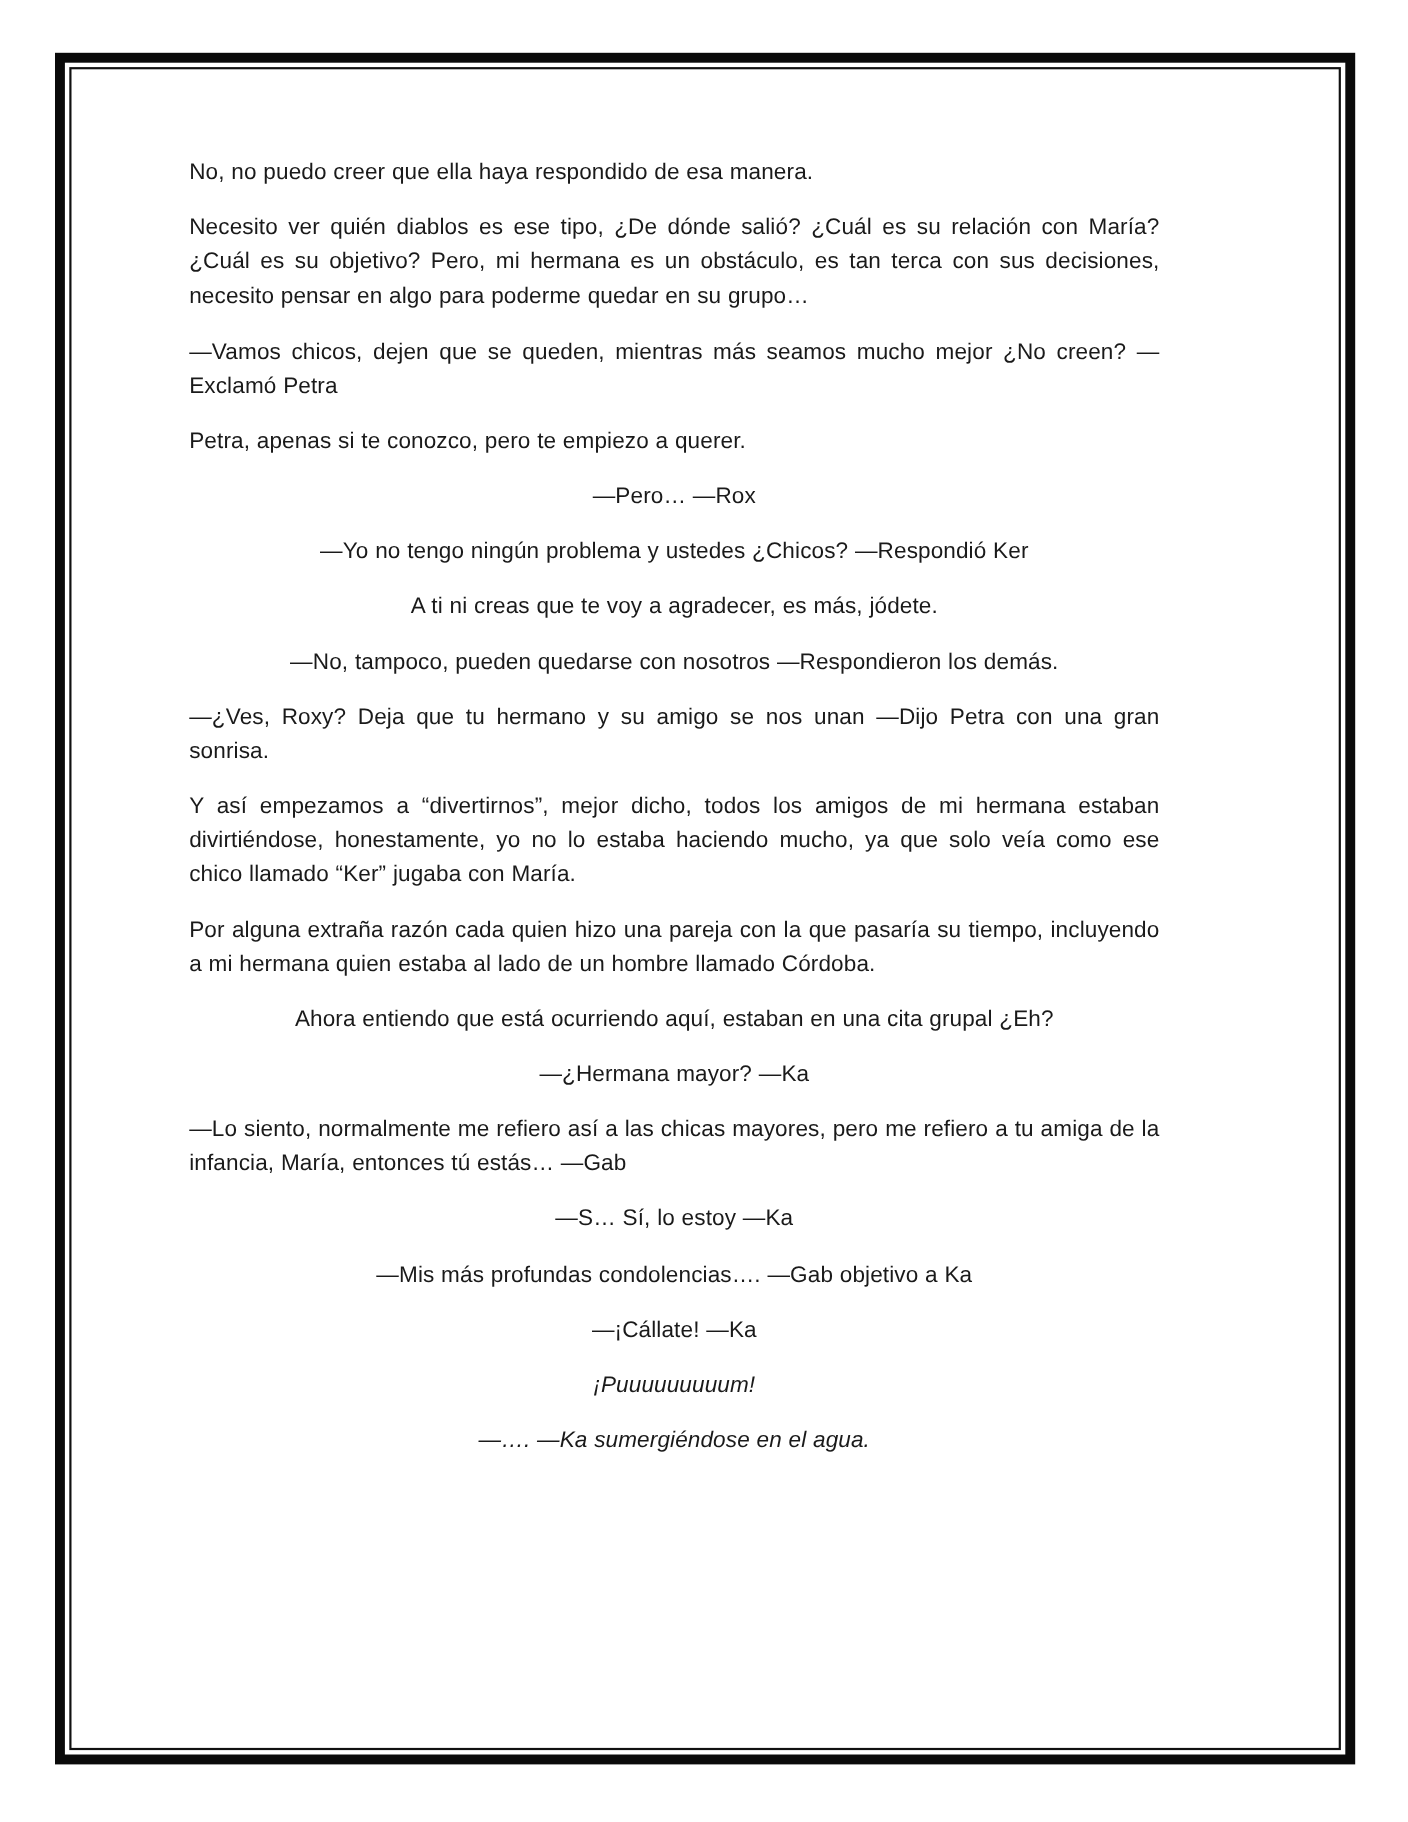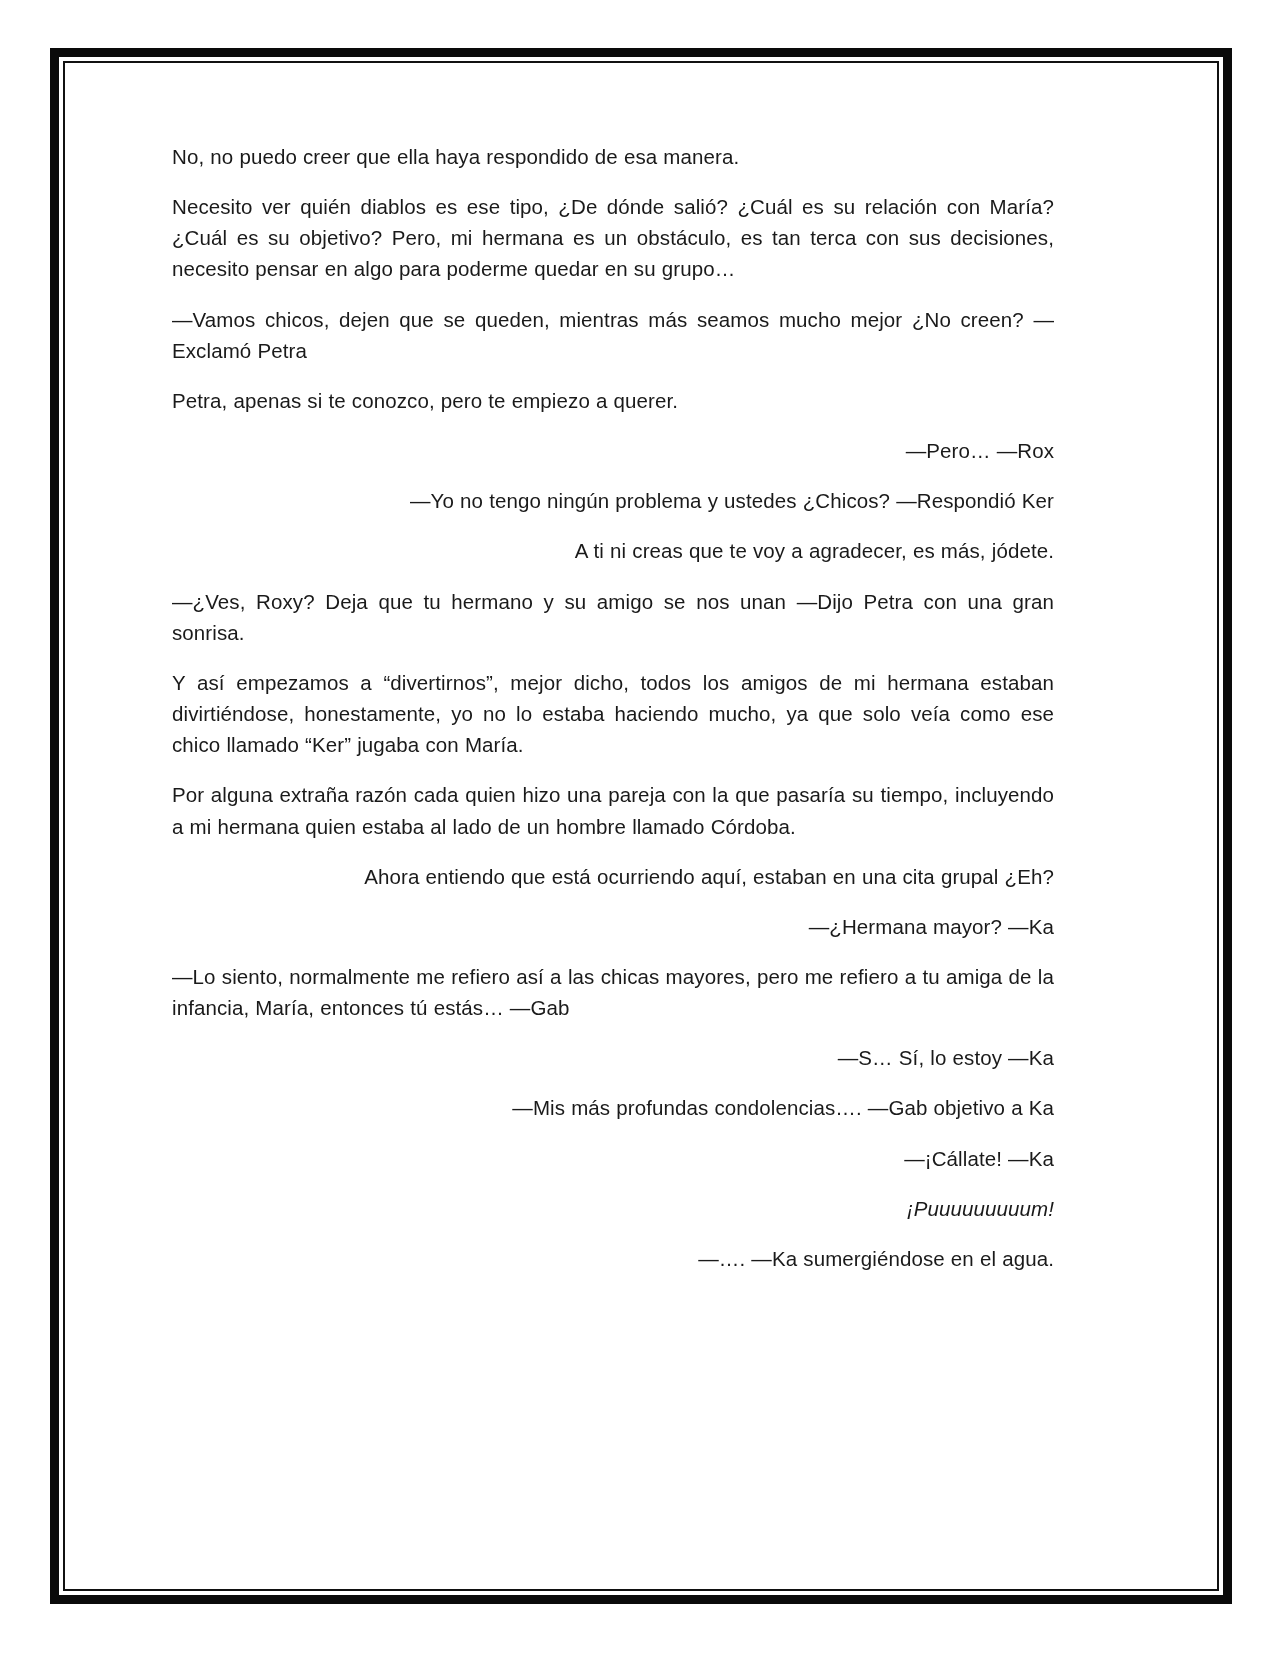--- a/index.html
+++ b/index.html
@@ -63,45 +63,47 @@
     line-height: 1.52;
     color: #1a1a1a;
     text-align: justify;
     text-justify: inter-word;
     letter-spacing: 0.1px;
     word-spacing: 0.3px;
   }
 
   p.para:last-child {
     margin-bottom: 0;
+    font-style: italic;
   }
 
   p.para.italic {
     font-style: italic;
   }
 
   p.para.nojustify {
-    text-align: right;
+    text-align: center;
   }
 </style>
 </head>
 <body>
 
 <div class="page-sheet">
   <div class="page-frame-outer">
     <div class="page-frame-inner">
       <div class="text-column">
 
         <p class="para">No, no puedo creer que ella haya respondido de esa manera.</p>
         <p class="para">Necesito ver quién diablos es ese tipo, ¿De dónde salió? ¿Cuál es su relación con María? ¿Cuál es su objetivo? Pero, mi hermana es un obstáculo, es tan terca con sus decisiones, necesito pensar en algo para poderme quedar en su grupo…</p>
         <p class="para">—Vamos chicos, dejen que se queden, mientras más seamos mucho mejor ¿No creen? —Exclamó Petra</p>
         <p class="para">Petra, apenas si te conozco, pero te empiezo a querer.</p>
         <p class="para nojustify">—Pero… —Rox</p>
         <p class="para nojustify">—Yo no tengo ningún problema y ustedes ¿Chicos? —Respondió Ker</p>
         <p class="para nojustify">A ti ni creas que te voy a agradecer, es más, jódete.</p>
+        <p class="para nojustify">—No, tampoco, pueden quedarse con nosotros —Respondieron los demás.</p>
         <p class="para">—¿Ves, Roxy? Deja que tu hermano y su amigo se nos unan —Dijo Petra con una gran sonrisa.</p>
         <p class="para">Y así empezamos a “divertirnos”, mejor dicho, todos los amigos de mi hermana estaban divirtiéndose, honestamente, yo no lo estaba haciendo mucho, ya que solo veía como ese chico llamado “Ker” jugaba con María.</p>
         <p class="para">Por alguna extraña razón cada quien hizo una pareja con la que pasaría su tiempo, incluyendo a mi hermana quien estaba al lado de un hombre llamado Córdoba.</p>
         <p class="para nojustify">Ahora entiendo que está ocurriendo aquí, estaban en una cita grupal ¿Eh?</p>
         <p class="para nojustify">—¿Hermana mayor? —Ka</p>
         <p class="para">—Lo siento, normalmente me refiero así a las chicas mayores, pero me refiero a tu amiga de la infancia, María, entonces tú estás… —Gab</p>
         <p class="para nojustify">—S… Sí, lo estoy —Ka</p>
         <p class="para nojustify">—Mis más profundas condolencias…. —Gab objetivo a Ka</p>
         <p class="para nojustify">—¡Cállate! —Ka</p>
         <p class="para italic nojustify">¡Puuuuuuuuum!</p>

